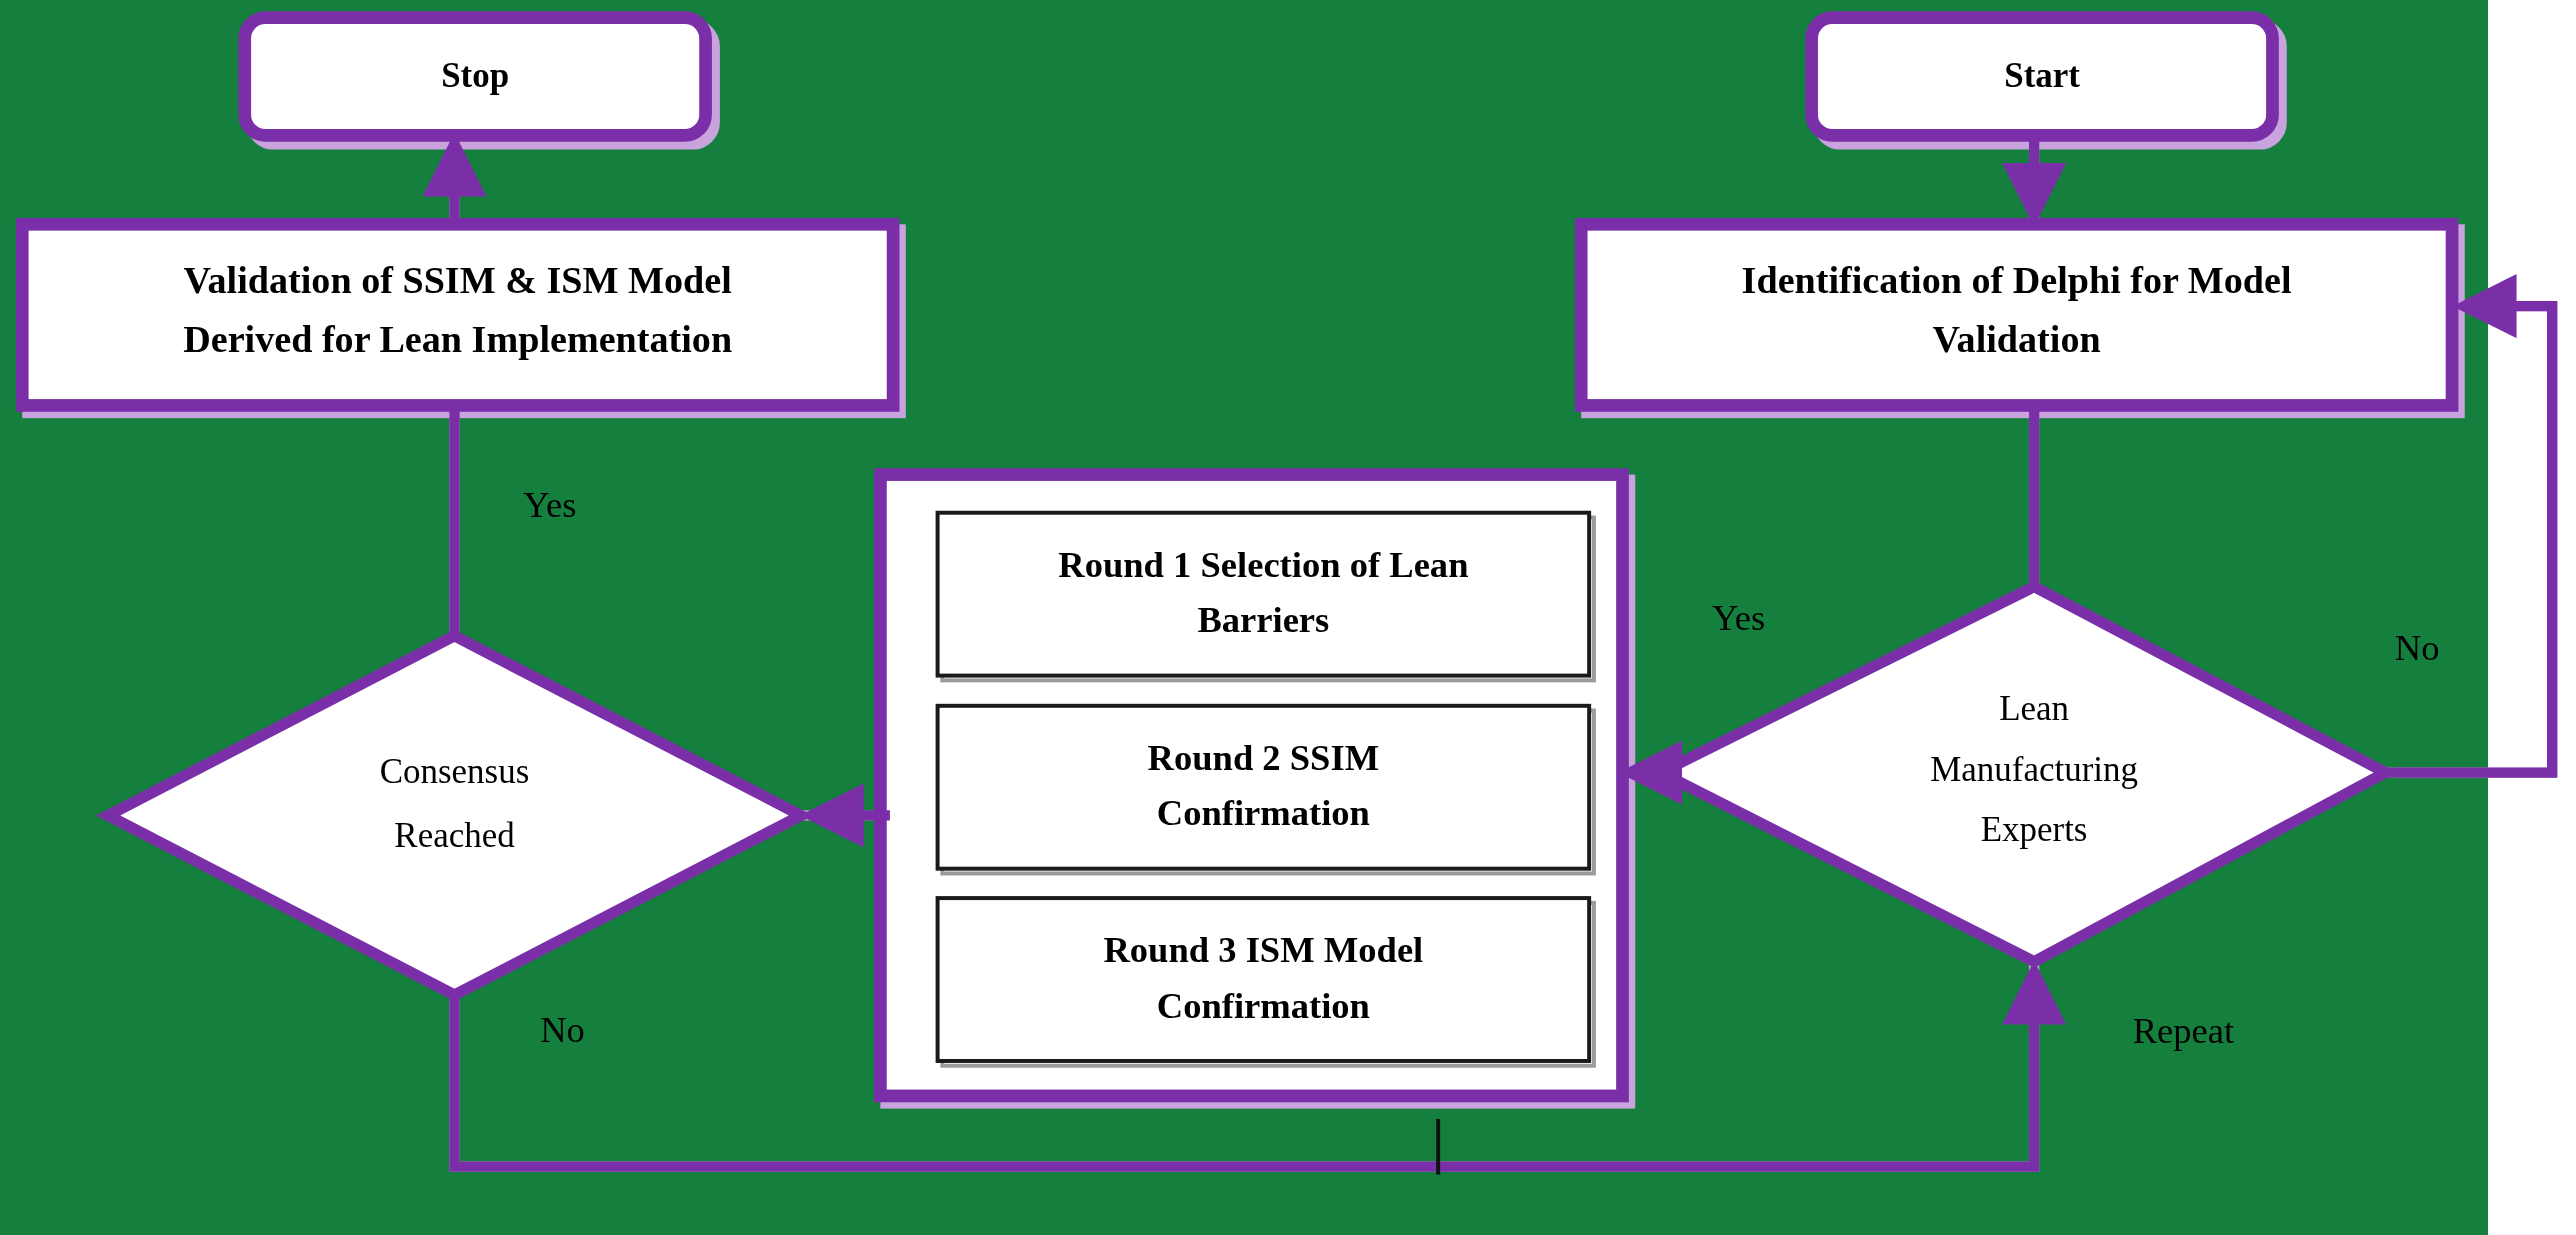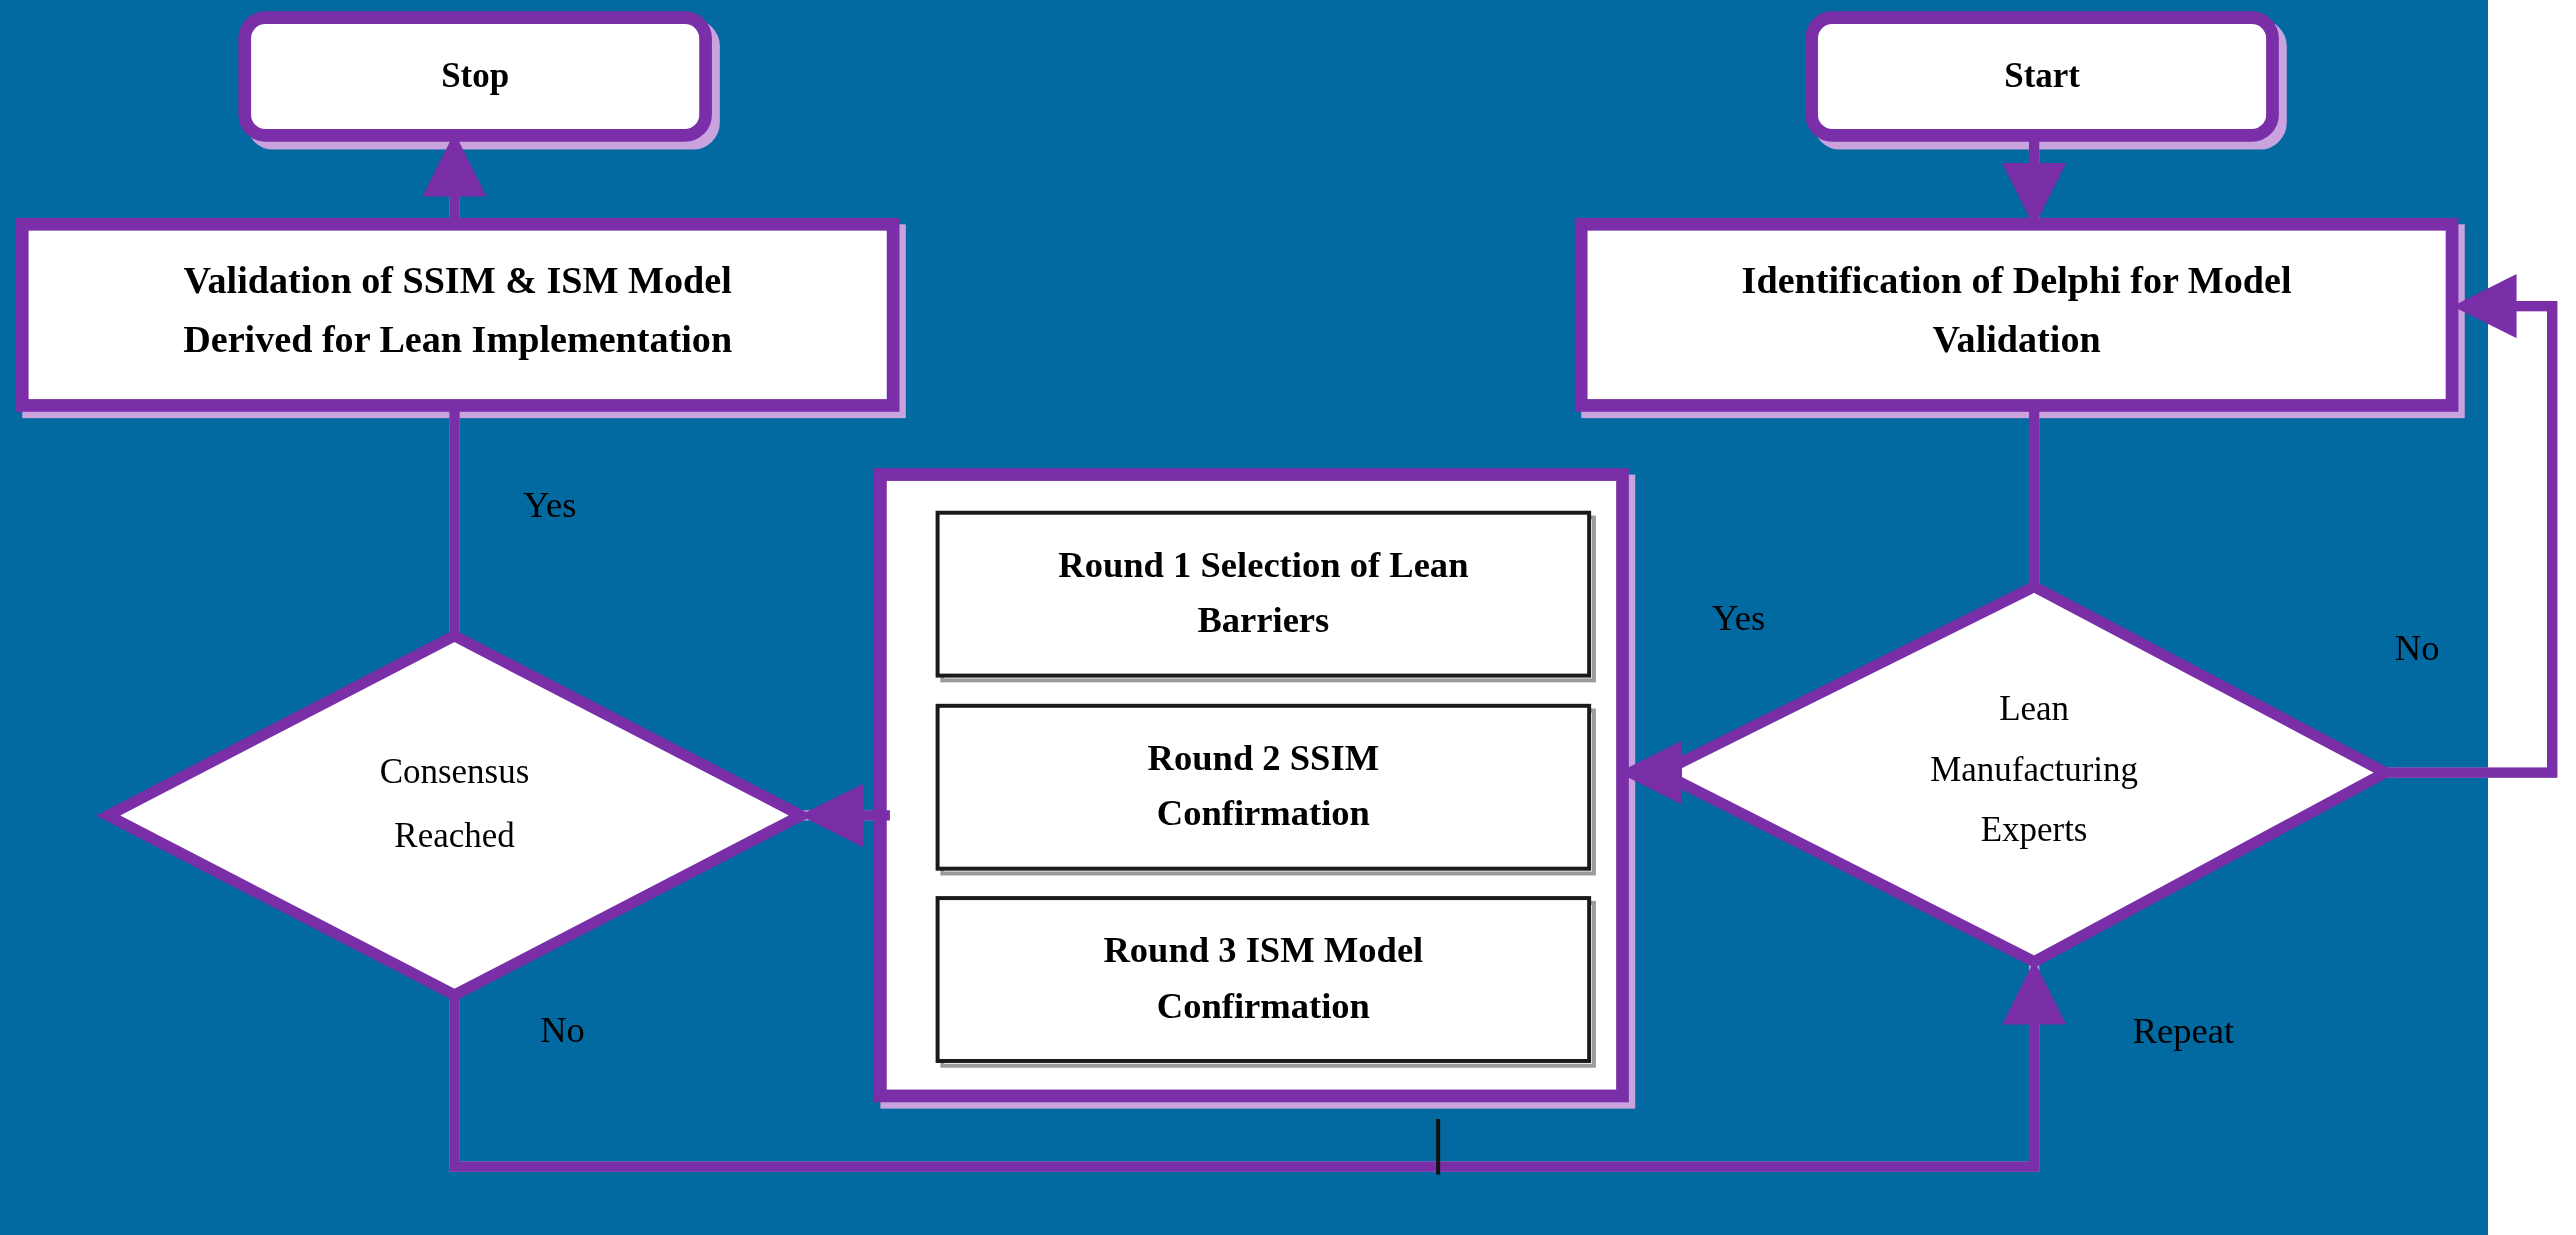--- a/index.html
+++ b/index.html
@@ -10,21 +10,21 @@
   body {
     width: 2576px;
     height: 1236px;
     font-family: "Liberation Serif", serif;
     overflow: hidden;
   }
   #stage {
     position: relative;
     width: 2488px;
     height: 1236px;
-    background: #0369a1;
+    background: #15803d;
   }
   svg.flow {
     position: absolute;
     top: 0;
     left: 0;
     width: 2576px;
     height: 1236px;
   }
   .node-text {
     font-family: "Liberation Serif", serif;

